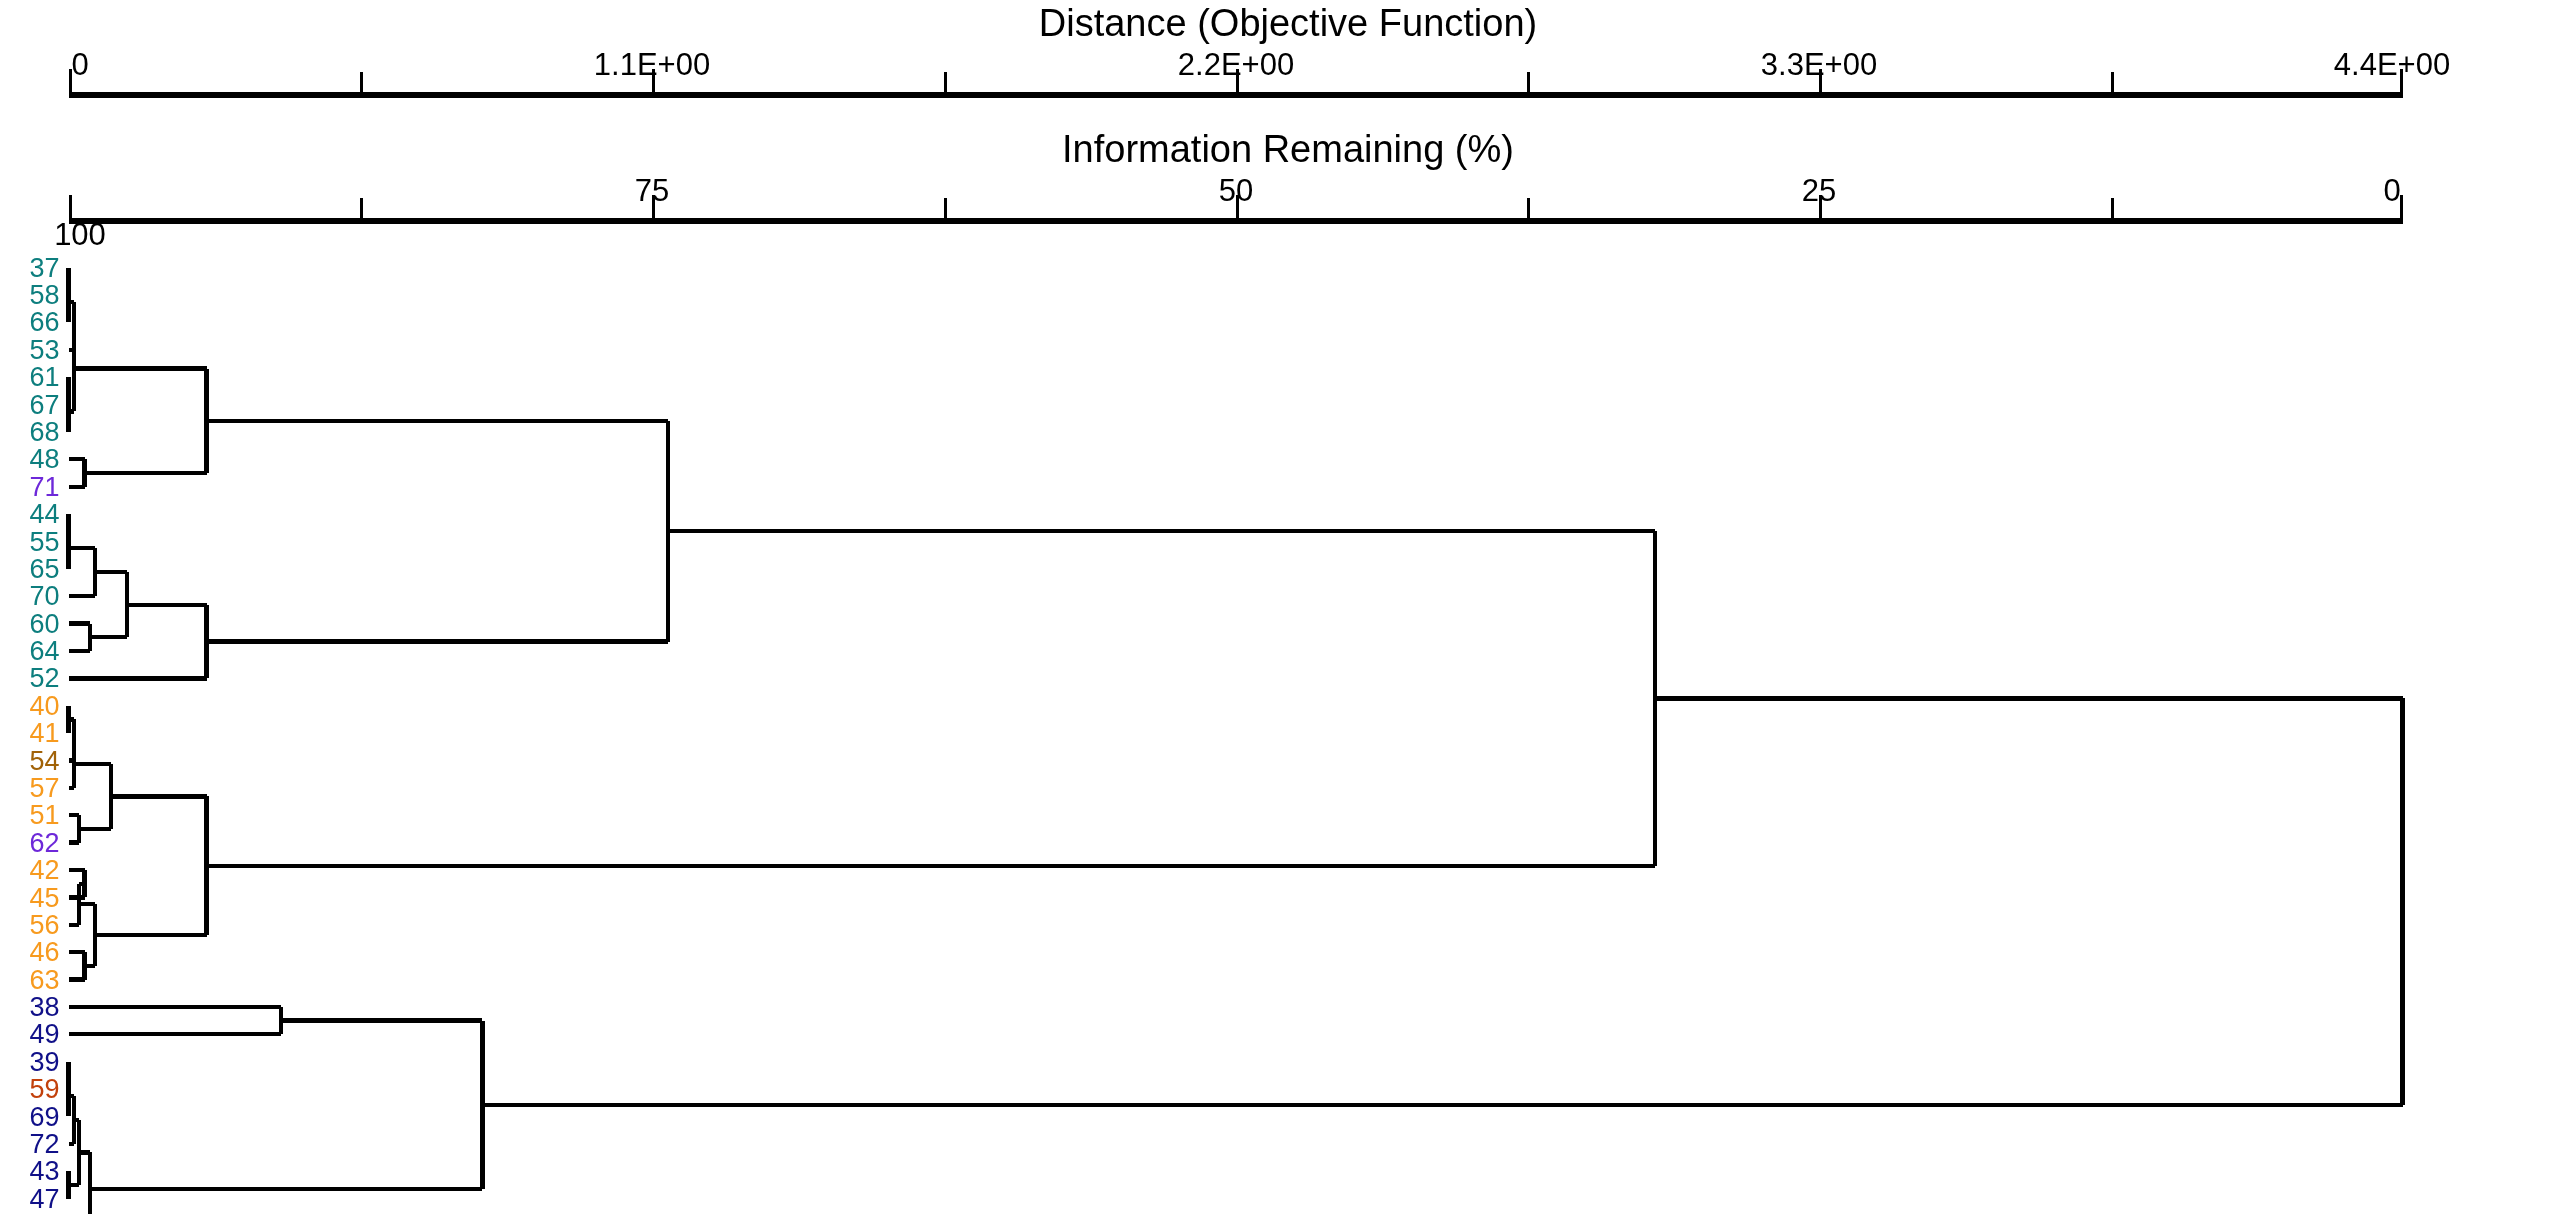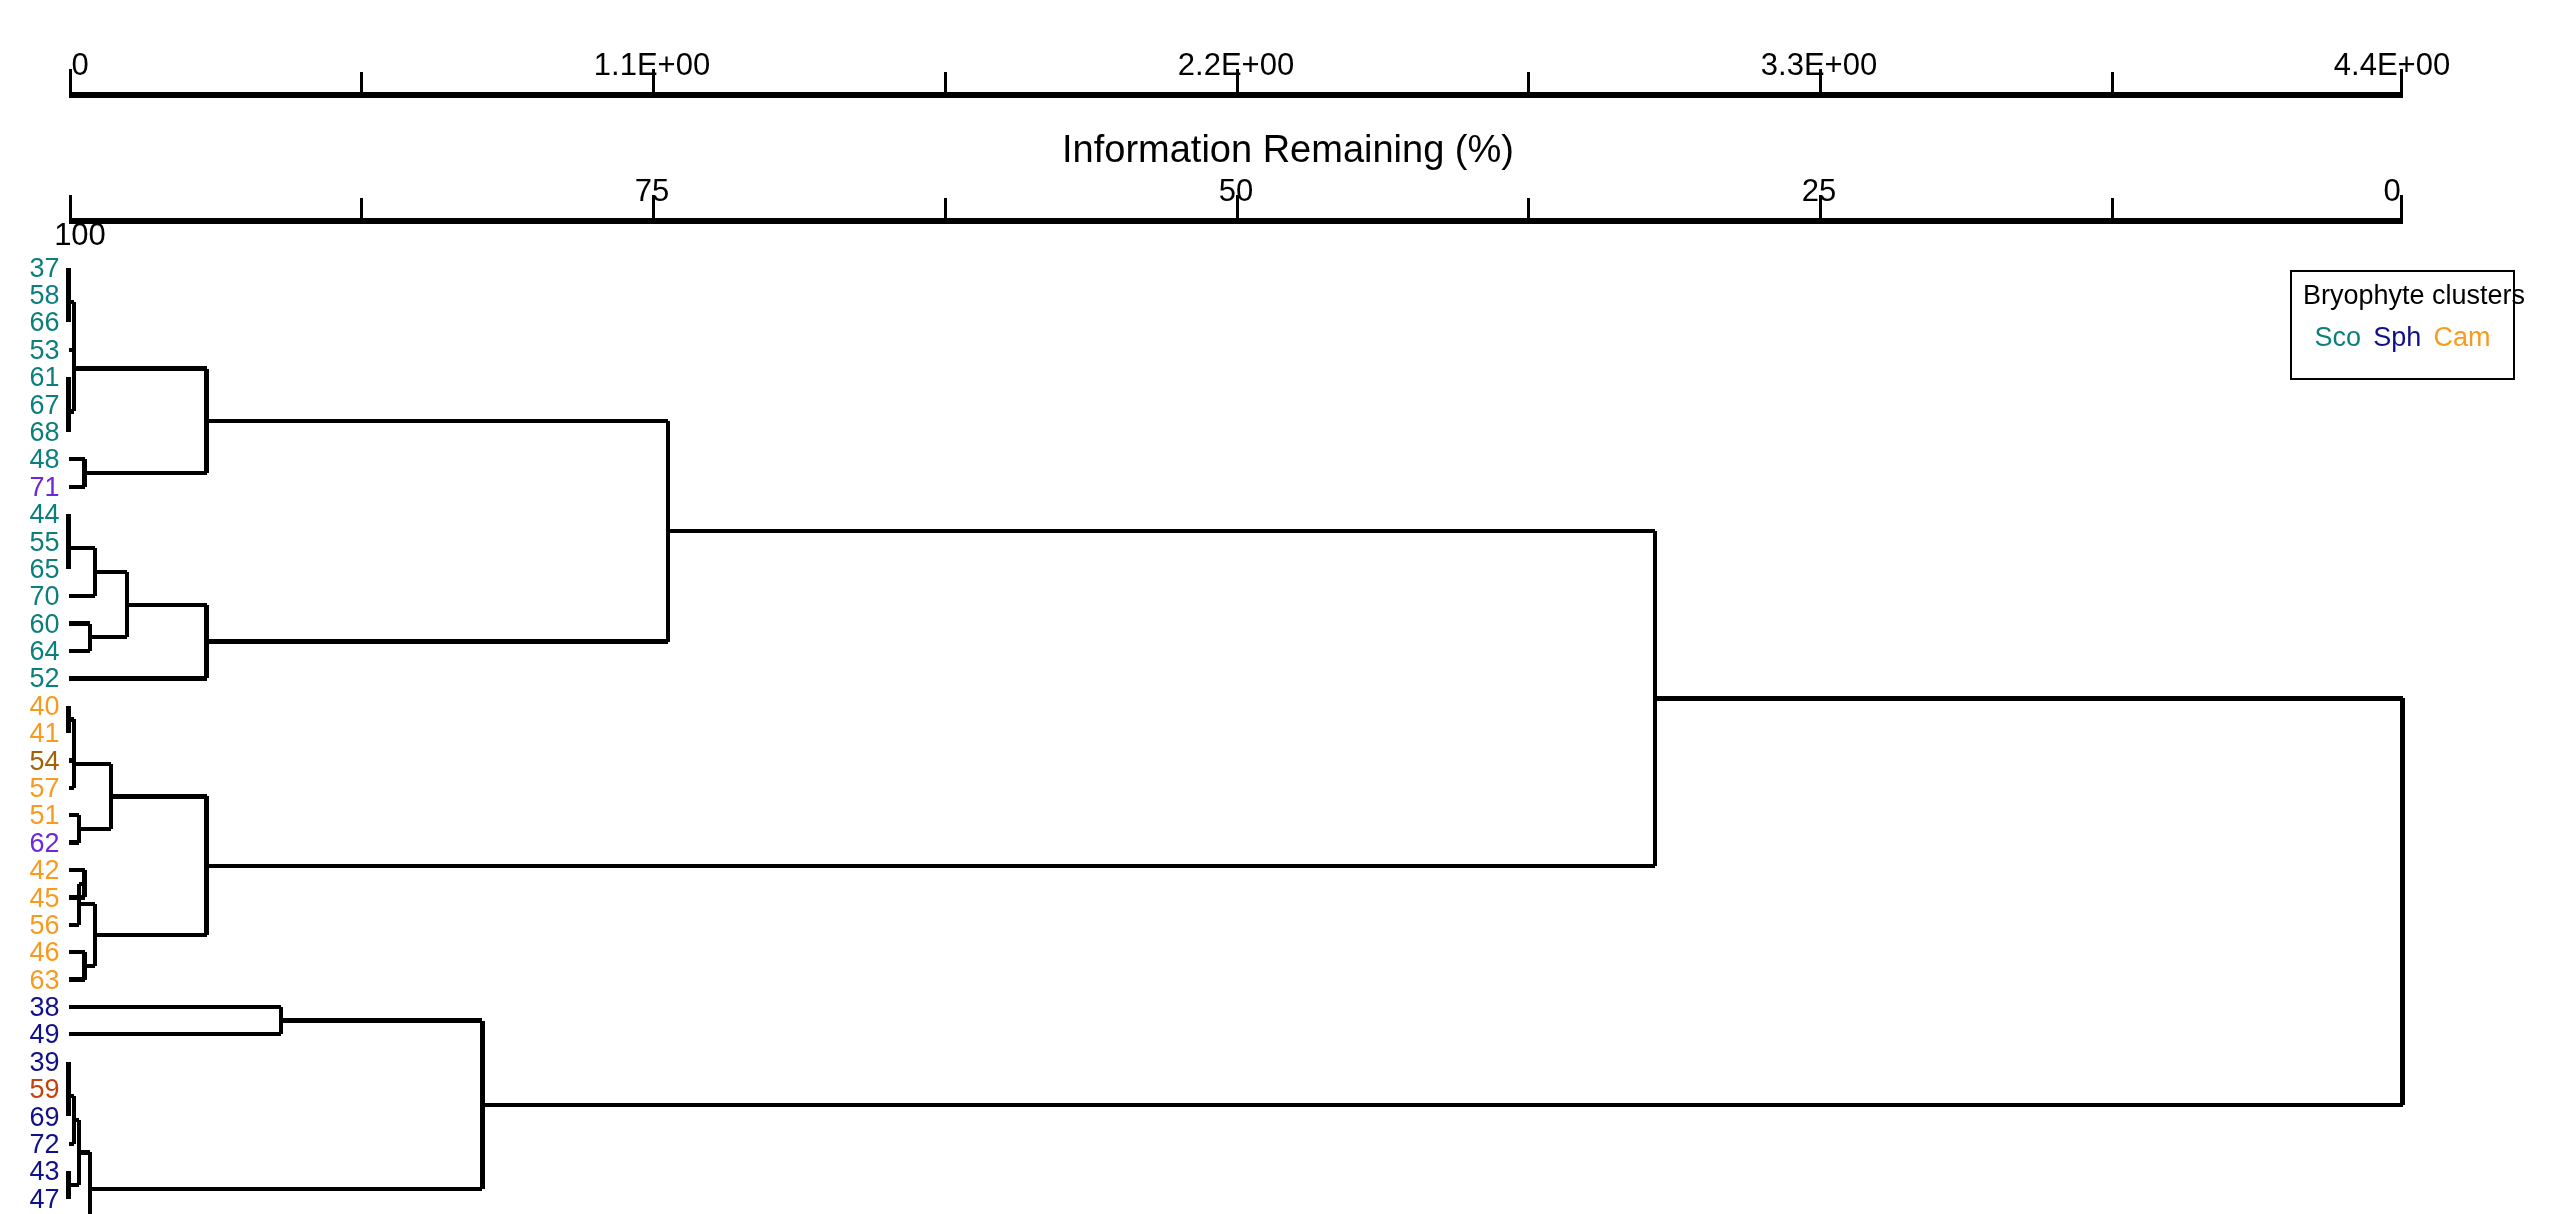--- a/index.html
+++ b/index.html
@@ -84,20 +84,21 @@
   }
   #legend .legend-keys span{margin:0 6.1px;}
 
   svg#tree{position:absolute;left:0;top:0;width:2576px;height:1214px;}
 </style>
 </head>
 <body>
 
 <div class="stage">
 
+  <div class="axis-title" id="dist-title">Distance (Objective Function)</div>
 
   <div id="top-axis">
       <div class="axis-line" style="left: 69px; top: 92px; width: 2334px;"></div>
       <div class="tick-major" style="left: 69px; top: 69px; height: 23px;"></div>
       <div class="tick-label" style="top: 49px; left: 80px;">0</div>
       <div class="tick-minor" style="left: 360px; top: 72px; height: 19.6px;"></div>
       <div class="tick-major" style="left: 652px; top: 69px; height: 23px;"></div>
       <div class="tick-label" style="top: 49px; left: 652px;">1.1E+00</div>
       <div class="tick-minor" style="left: 944px; top: 72px; height: 19.6px;"></div>
       <div class="tick-major" style="left: 1236px; top: 69px; height: 23px;"></div>
@@ -271,19 +272,15 @@
       <line x1="146.63636363636363" y1="1881.36875" x2="146.63636363636363" y2="2001.5" stroke="#000000" stroke-width="7" shape-rendering="crispEdges"></line>
       <line x1="458.3636363636364" y1="1666.25" x2="787.4090909090909" y2="1666.25" stroke="#000000" stroke-width="7" shape-rendering="crispEdges"></line>
       <line x1="146.63636363636363" y1="1941.434375" x2="787.4090909090909" y2="1941.434375" stroke="#000000" stroke-width="7" shape-rendering="crispEdges"></line>
       <line x1="787.4090909090909" y1="1666.25" x2="787.4090909090909" y2="1941.434375" stroke="#000000" stroke-width="7" shape-rendering="crispEdges"></line>
       <line x1="2701.068181818182" y1="1140.3265625" x2="3922" y2="1140.3265625" stroke="#000000" stroke-width="7" shape-rendering="crispEdges"></line>
       <line x1="787.4090909090909" y1="1803.8421875" x2="3922" y2="1803.8421875" stroke="#000000" stroke-width="7" shape-rendering="crispEdges"></line>
       <line x1="3922" y1="1140.3265625" x2="3922" y2="1803.8421875" stroke="#000000" stroke-width="7" shape-rendering="crispEdges"></line>
       <line x1="3922" y1="1472.084375" x2="3922" y2="1472.084375" stroke="#000000" stroke-width="7" shape-rendering="crispEdges"></line>
     </svg>
 
-  <div id="legend" style="left: 2290px; top: 270px; width: 225px; height: 110px;">
-    <div class="legend-title">Bryophyte clusters</div>
-    <div class="legend-keys" id="legend-keys"><span style="color: rgb(13, 126, 126);">Sco</span><span style="color: rgb(16, 16, 136);">Sph</span><span style="color: rgb(247, 154, 30);">Cam</span></div>
-  </div>
 
 </div>
 
 
 </body></html>

